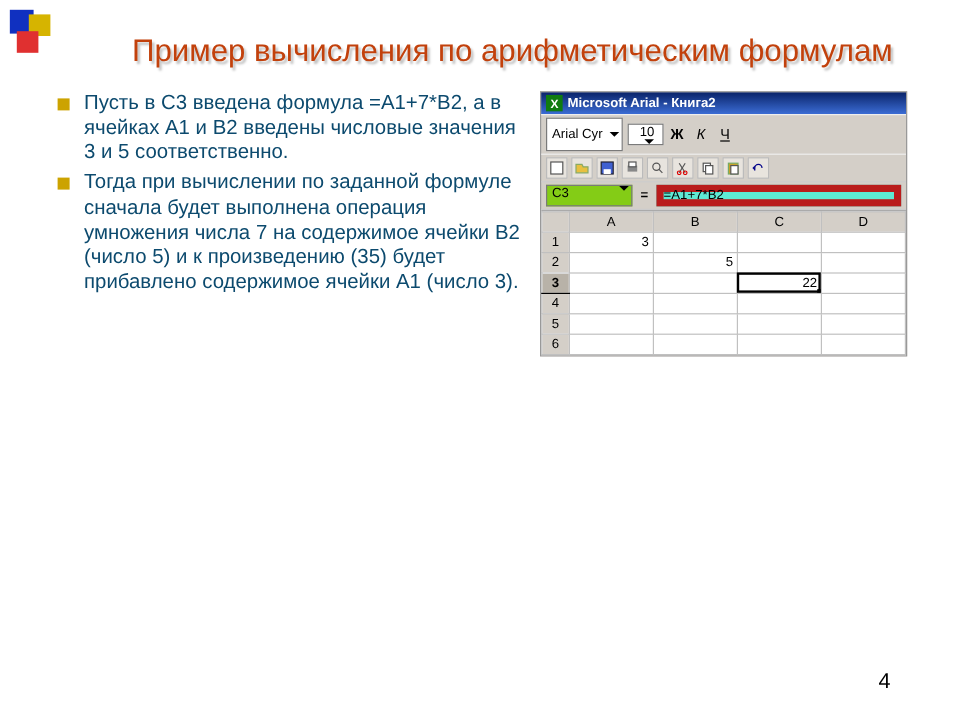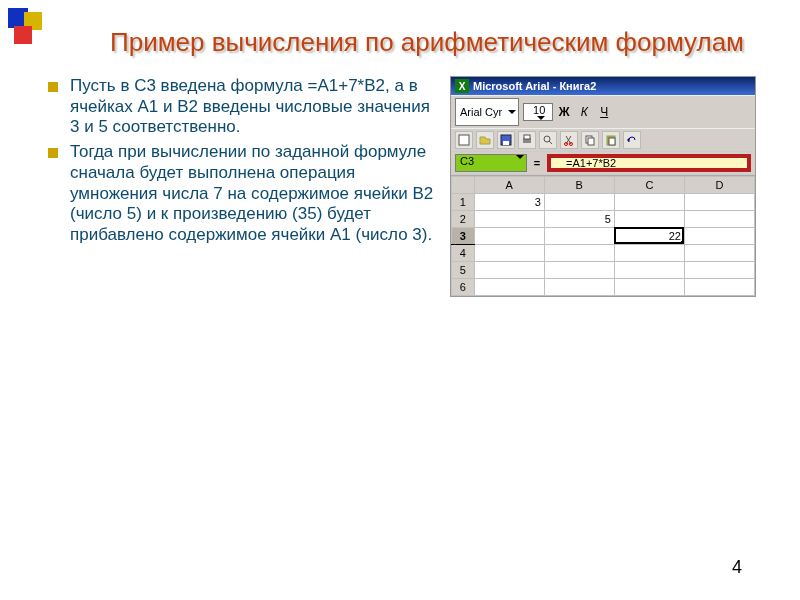--- a/index.html
+++ b/index.html
@@ -150,24 +150,24 @@
     border-left:4px solid transparent;
     border-right:4px solid transparent;
     border-top:4px solid #000;
   }
   .fbtn {
     width:16px; height:16px;
     display:inline-flex; align-items:center; justify-content:center;
     font-size:11px; font-weight:bold;
   }
   .formula-input {
-    border:4px solid #b91c1c; background:#fef9c3;
+    border:6px solid #b91c1c; background:#5eead4;
     height:18px; flex:1;
     display:inline-flex; align-items:center;
-    padding:0 15px; font-size:11px;
+    padding:0 0; font-size:11px;
   }
   .grid {
     background:#fff;
     border-top:1px solid #aaa;
   }
   .grid table {
     border-collapse: collapse;
     width:100%;
     table-layout: fixed;
   }

